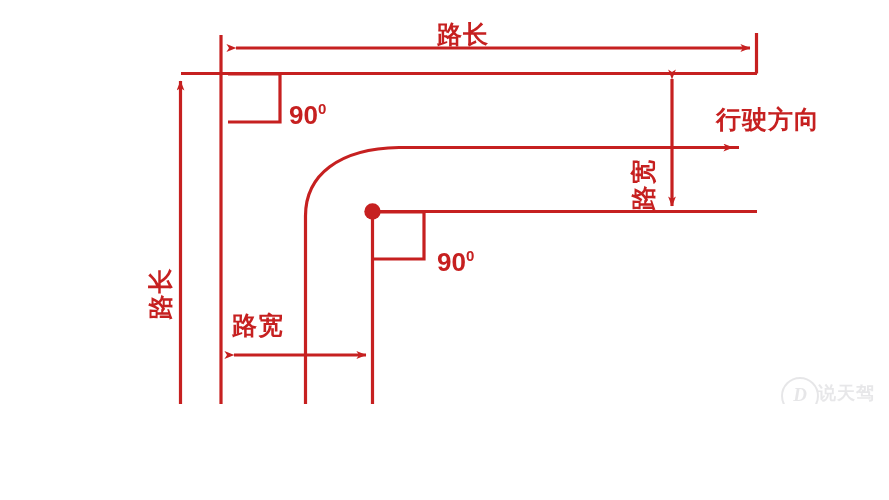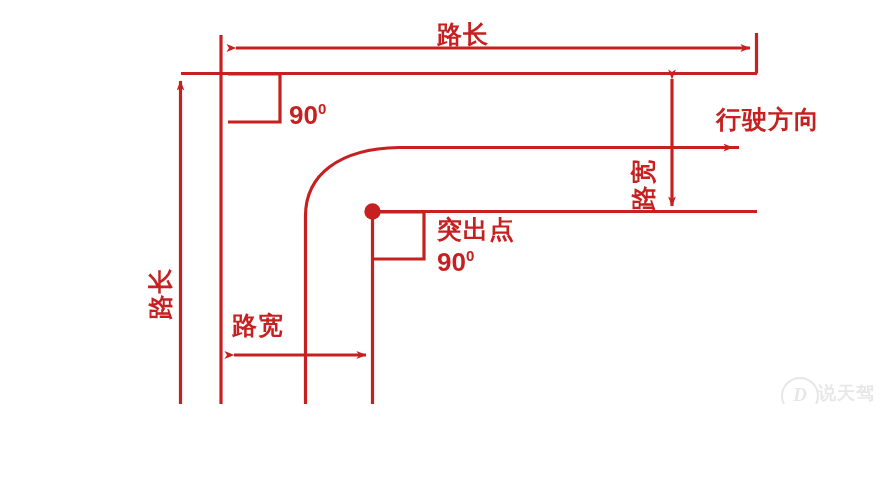--- a/index.html
+++ b/index.html
@@ -157,21 +157,20 @@
   <div class="lbl lbl-cn" id="label-road-length-top">路长</div>
 
   <div class="lbl lbl-ang" id="label-angle-top"><span>90</span><sup>0</sup></div>
 
   <div class="lbl lbl-cn" id="label-drive-dir">行驶方向</div>
 
   <div class="lbl lbl-cn rot" id="label-road-width-right">路宽</div>
 
   <div class="lbl lbl-cn rot" id="label-road-length-left">路长</div>
 
-  <div class="lbl lbl-cn" id="label-protrude">突出点</div>
 
   <div class="lbl lbl-ang" id="label-angle-mid"><span>90</span><sup>0</sup></div>
 
   <div class="lbl lbl-cn" id="label-road-width-bot">路宽</div>
 
   <div id="watermark">
     <div class="wm-mark">D</div>
     <div class="wm-text">说天驾校</div>
     <div class="wm-sub">SHUOTIAN DRIVING SCHOOL</div>
   </div>

